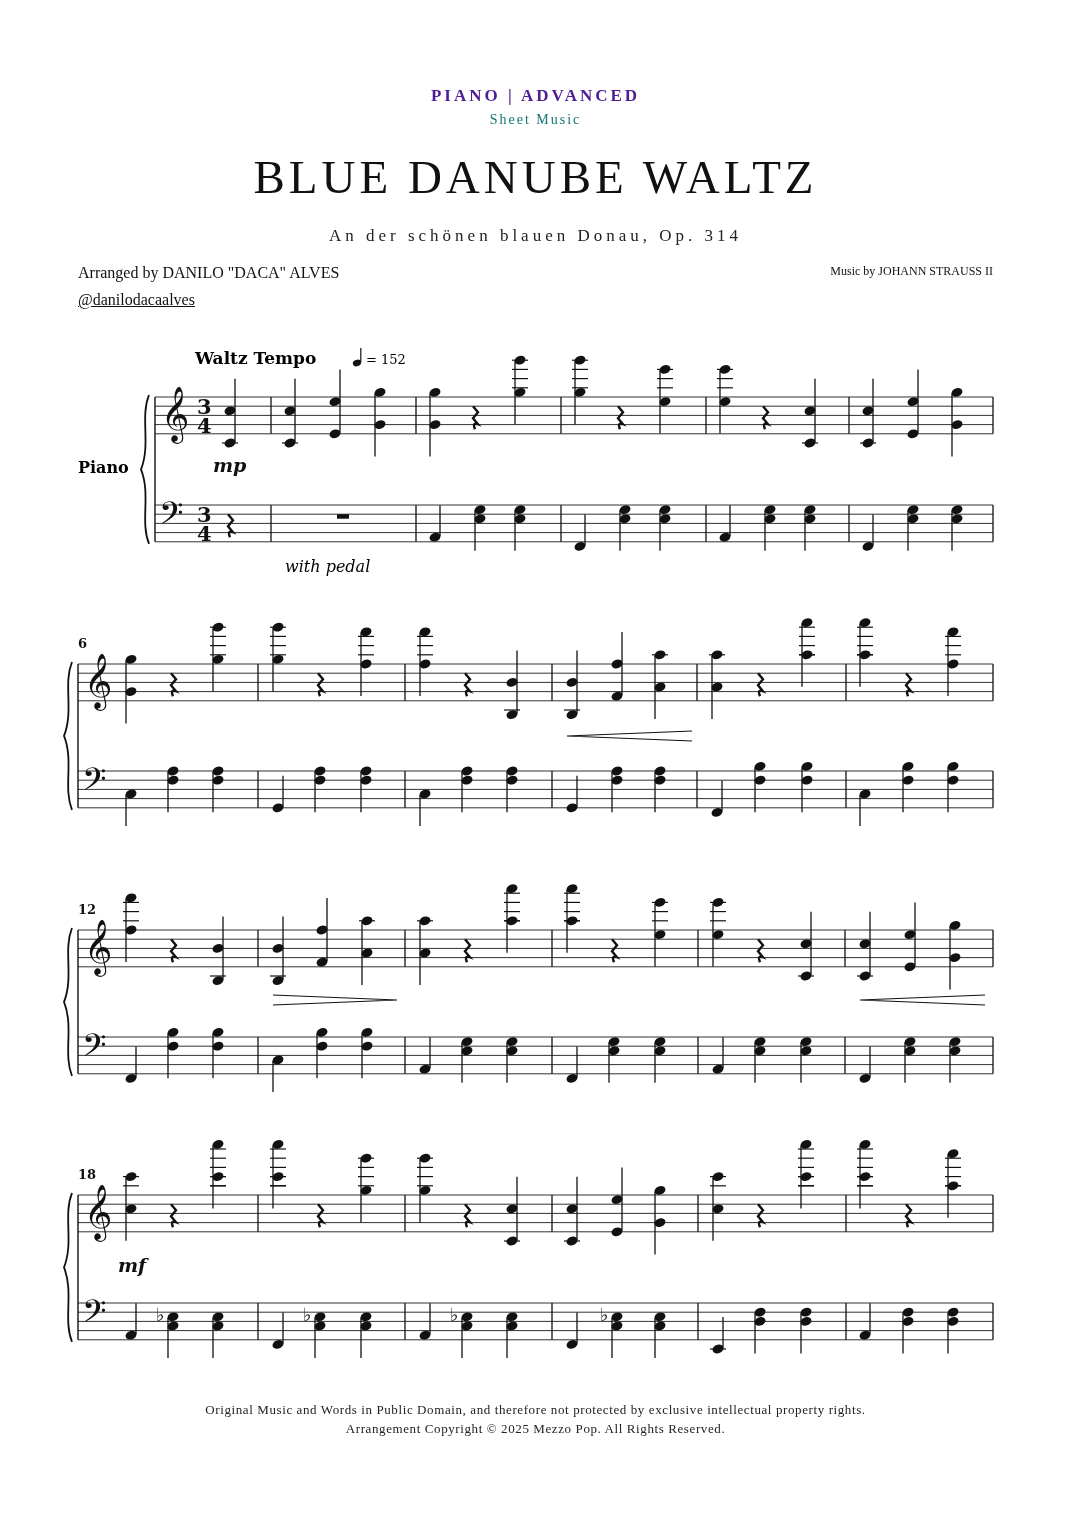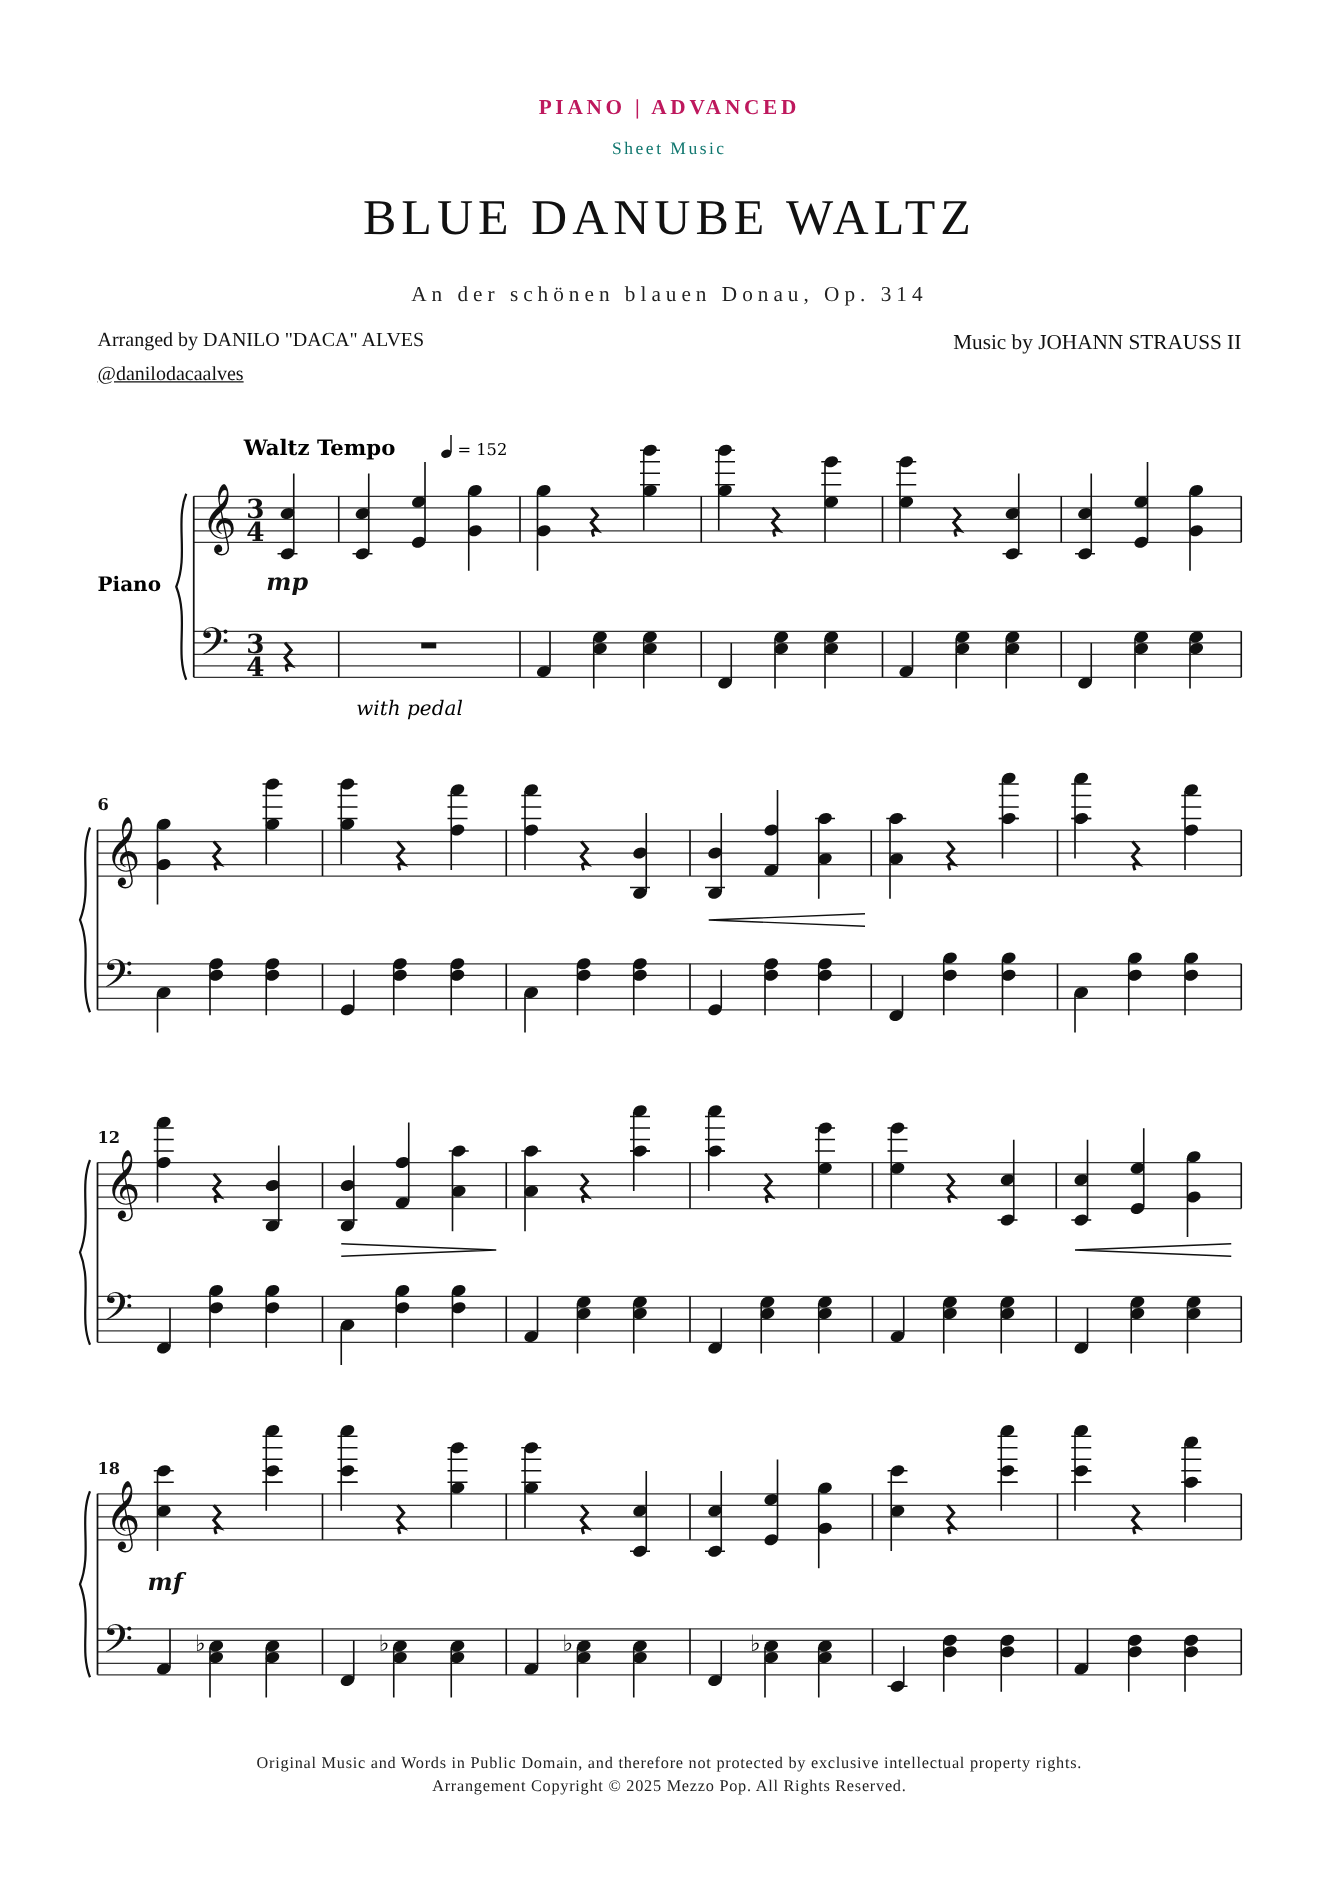--- a/index.html
+++ b/index.html
@@ -1,25 +1,25 @@
 <!DOCTYPE html>
 <html><head>
 <meta charset="utf-8">
 <style>
   html, body { margin: 0; padding: 0; background: #ffffff; }
   body { width: 1071px; height: 1515px; position: relative; overflow: hidden; color: #111; }
   .serif { font-family: "Liberation Serif", "DejaVu Serif", serif; }
   .center { position: absolute; left: 0; width: 1071px; text-align: center; }
-  #category { top: 76px; font-size: 17px; letter-spacing: 3px; font-weight: bold; color: #be185d; }
+  #category { top: 86px; font-size: 17px; letter-spacing: 3px; font-weight: bold; color: #4c1d95; }
   #subcategory { top: 112px; font-size: 14px; letter-spacing: 2px; color: #0f766e; }
-  #title { top: 150px; font-size: 40px; letter-spacing: 4px; font-weight: normal; color: #111; }
+  #title { top: 150px; font-size: 47px; letter-spacing: 4px; font-weight: normal; color: #111; }
   #subtitle { top: 226px; font-size: 17px; letter-spacing: 4px; color: #222; }
   #arranger { position: absolute; left: 78px; top: 264px; font-size: 16px; }
   #handle { position: absolute; left: 78px; top: 291px; font-size: 16px; text-decoration: underline; }
-  #composer { position: absolute; right: 78px; top: 264px; font-size: 17px; }
+  #composer { position: absolute; right: 78px; top: 264px; font-size: 12px; }
   #footer1 { top: 1402px; font-size: 13px; letter-spacing: 0.6px; color: #222; }
   #footer2 { top: 1421px; font-size: 13px; letter-spacing: 0.6px; color: #222; }
   svg#score { position: absolute; left: 0; top: 0; }
   .tempo-text { font-family: "DejaVu Serif", serif; font-weight: bold; font-size: 17px; }
   .small-text { font-family: "DejaVu Serif", serif; font-size: 13px; }
   .instr-text { font-family: "DejaVu Serif", serif; font-weight: bold; font-size: 16px; }
   .ital-text { font-family: "DejaVu Serif", serif; font-style: italic; font-size: 16px; }
   .dyn-text { font-family: "DejaVu Serif", serif; font-style: italic; font-weight: bold; font-size: 19px; }
   .mnum { font-family: "DejaVu Serif", serif; font-weight: bold; font-size: 13px; }
 </style>

